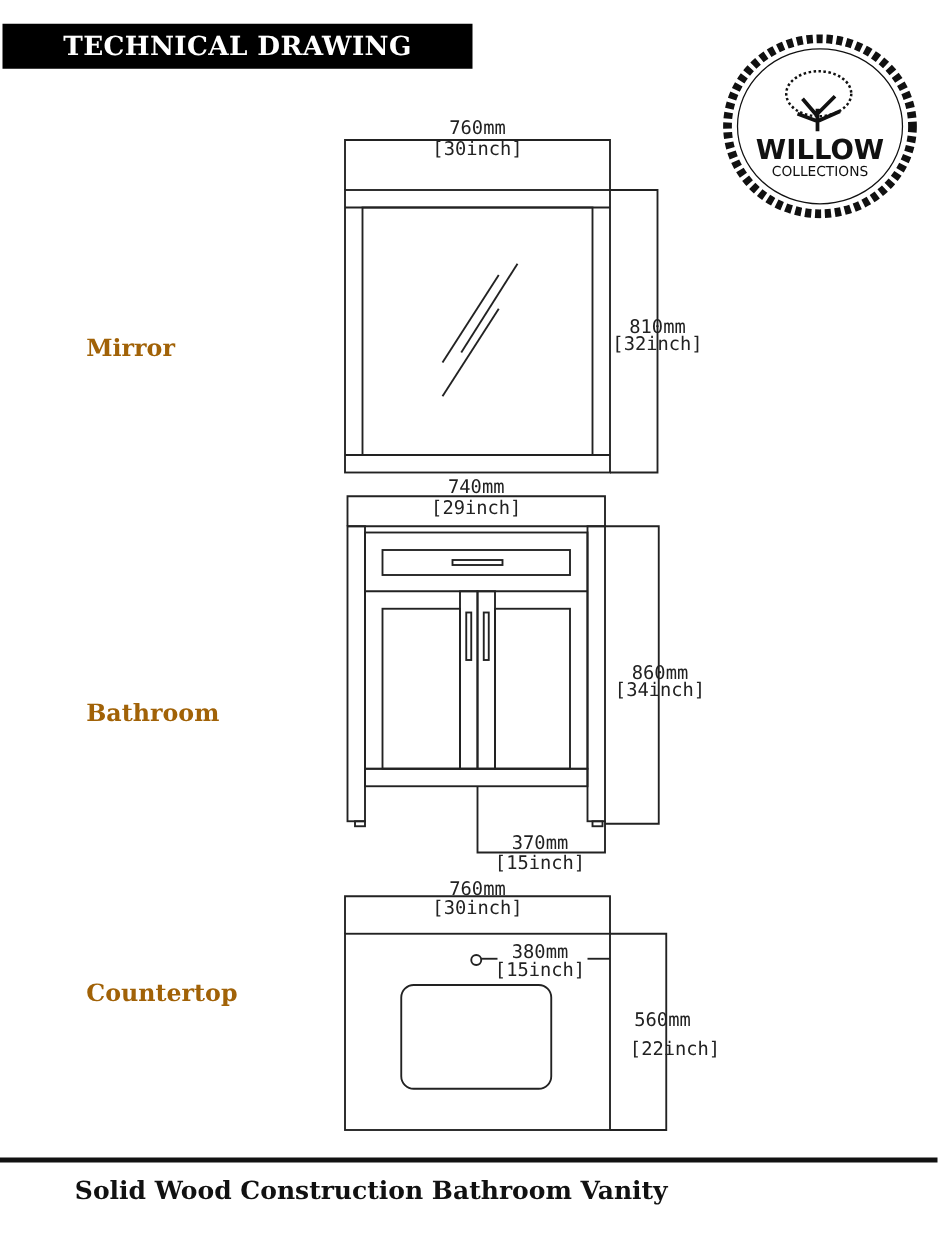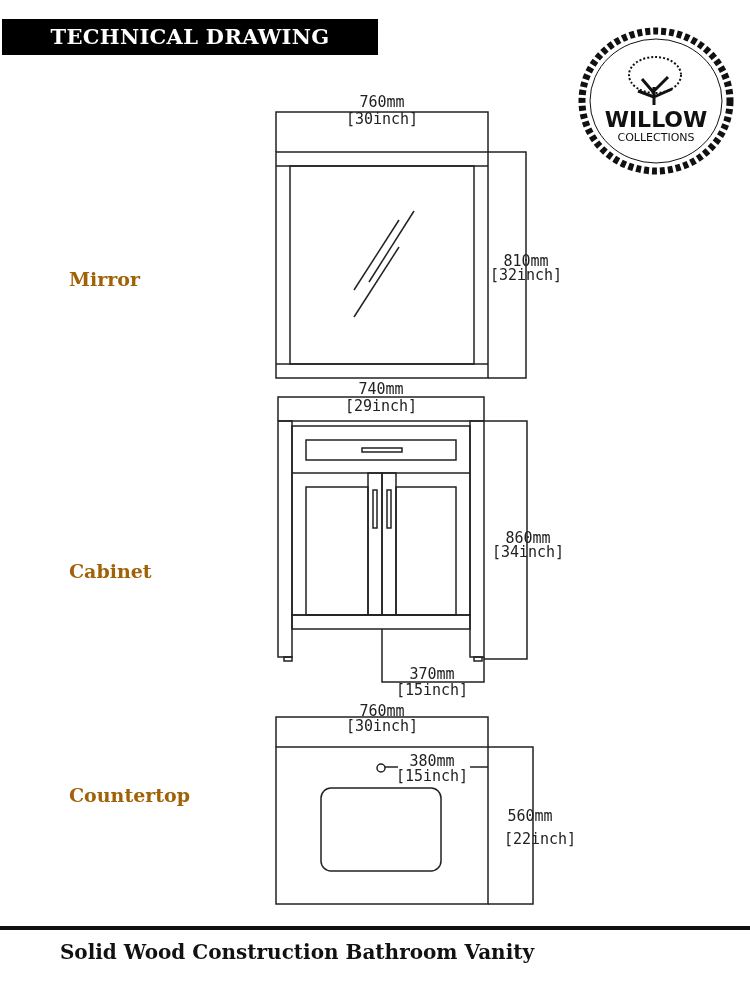--- a/index.html
+++ b/index.html
@@ -26,21 +26,21 @@
     <g>
       <path d="M76 78 L76 60 M76 66 L64 52 M76 64 L90 50 M76 70 L60 64 M76 70 L94 62" stroke="#111" stroke-width="3" fill="none"></path>
       <ellipse cx="77" cy="48" rx="26" ry="18" fill="none" stroke="#111" stroke-width="2" stroke-dasharray="2 2"></ellipse>
     </g>
     <text x="78" y="100" text-anchor="middle" font-family="DejaVu Sans" font-weight="bold" font-size="22" fill="#111">WILLOW</text>
     <text x="78" y="114" text-anchor="middle" font-family="DejaVu Sans" font-size="11" fill="#111">COLLECTIONS</text>
   </svg>
 </div>
 
 <div class="section-label" style="top:268px;">Mirror</div>
-<div class="section-label" style="top:560px;">Cabinet</div>
+<div class="section-label" style="top:560px;">Bathroom</div>
 <div class="section-label" style="top:784px;">Countertop</div>
 
 <svg class="drawing" width="750" height="989">
   <g stroke="#222" stroke-width="1.5" fill="none">
 
     <g>
       <path d="M276 152 L276 112 L488 112 L488 152"></path>
       <rect x="276" y="152" width="212" height="226"></rect>
       <rect x="290" y="166" width="184" height="198"></rect>
       <line x1="276" y1="166" x2="488" y2="166"></line>

